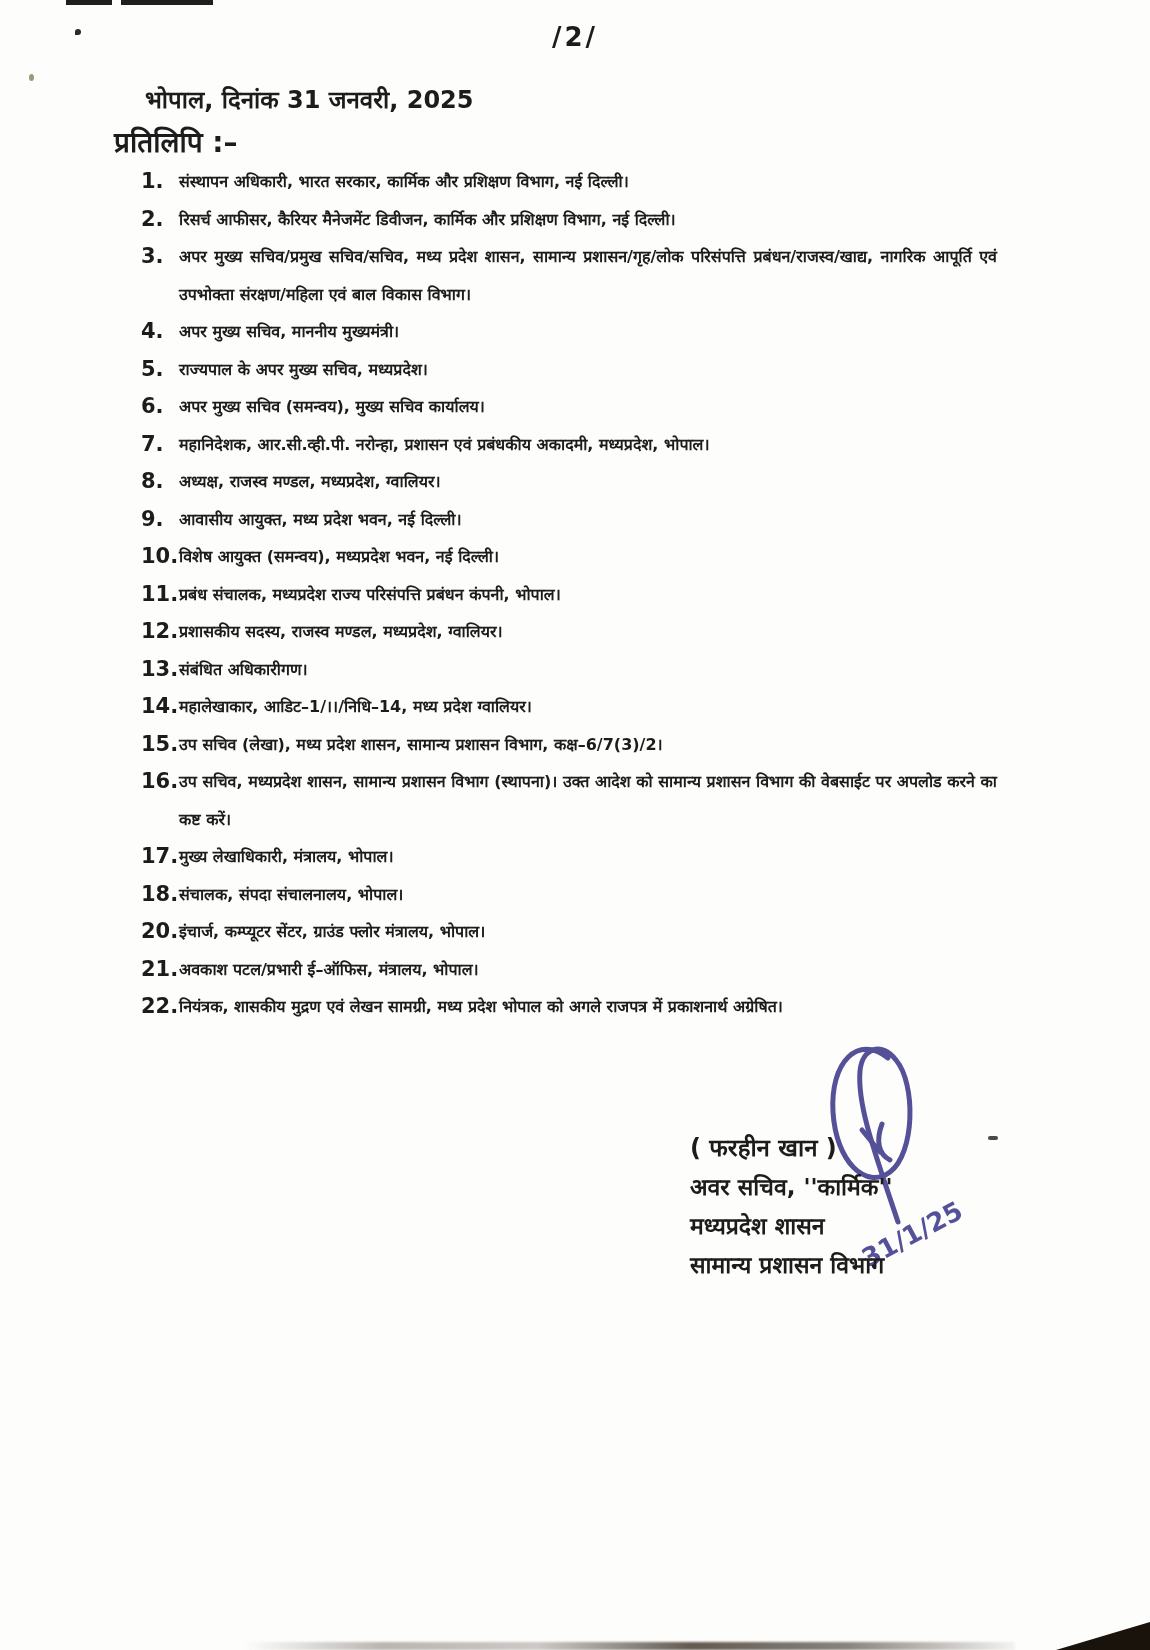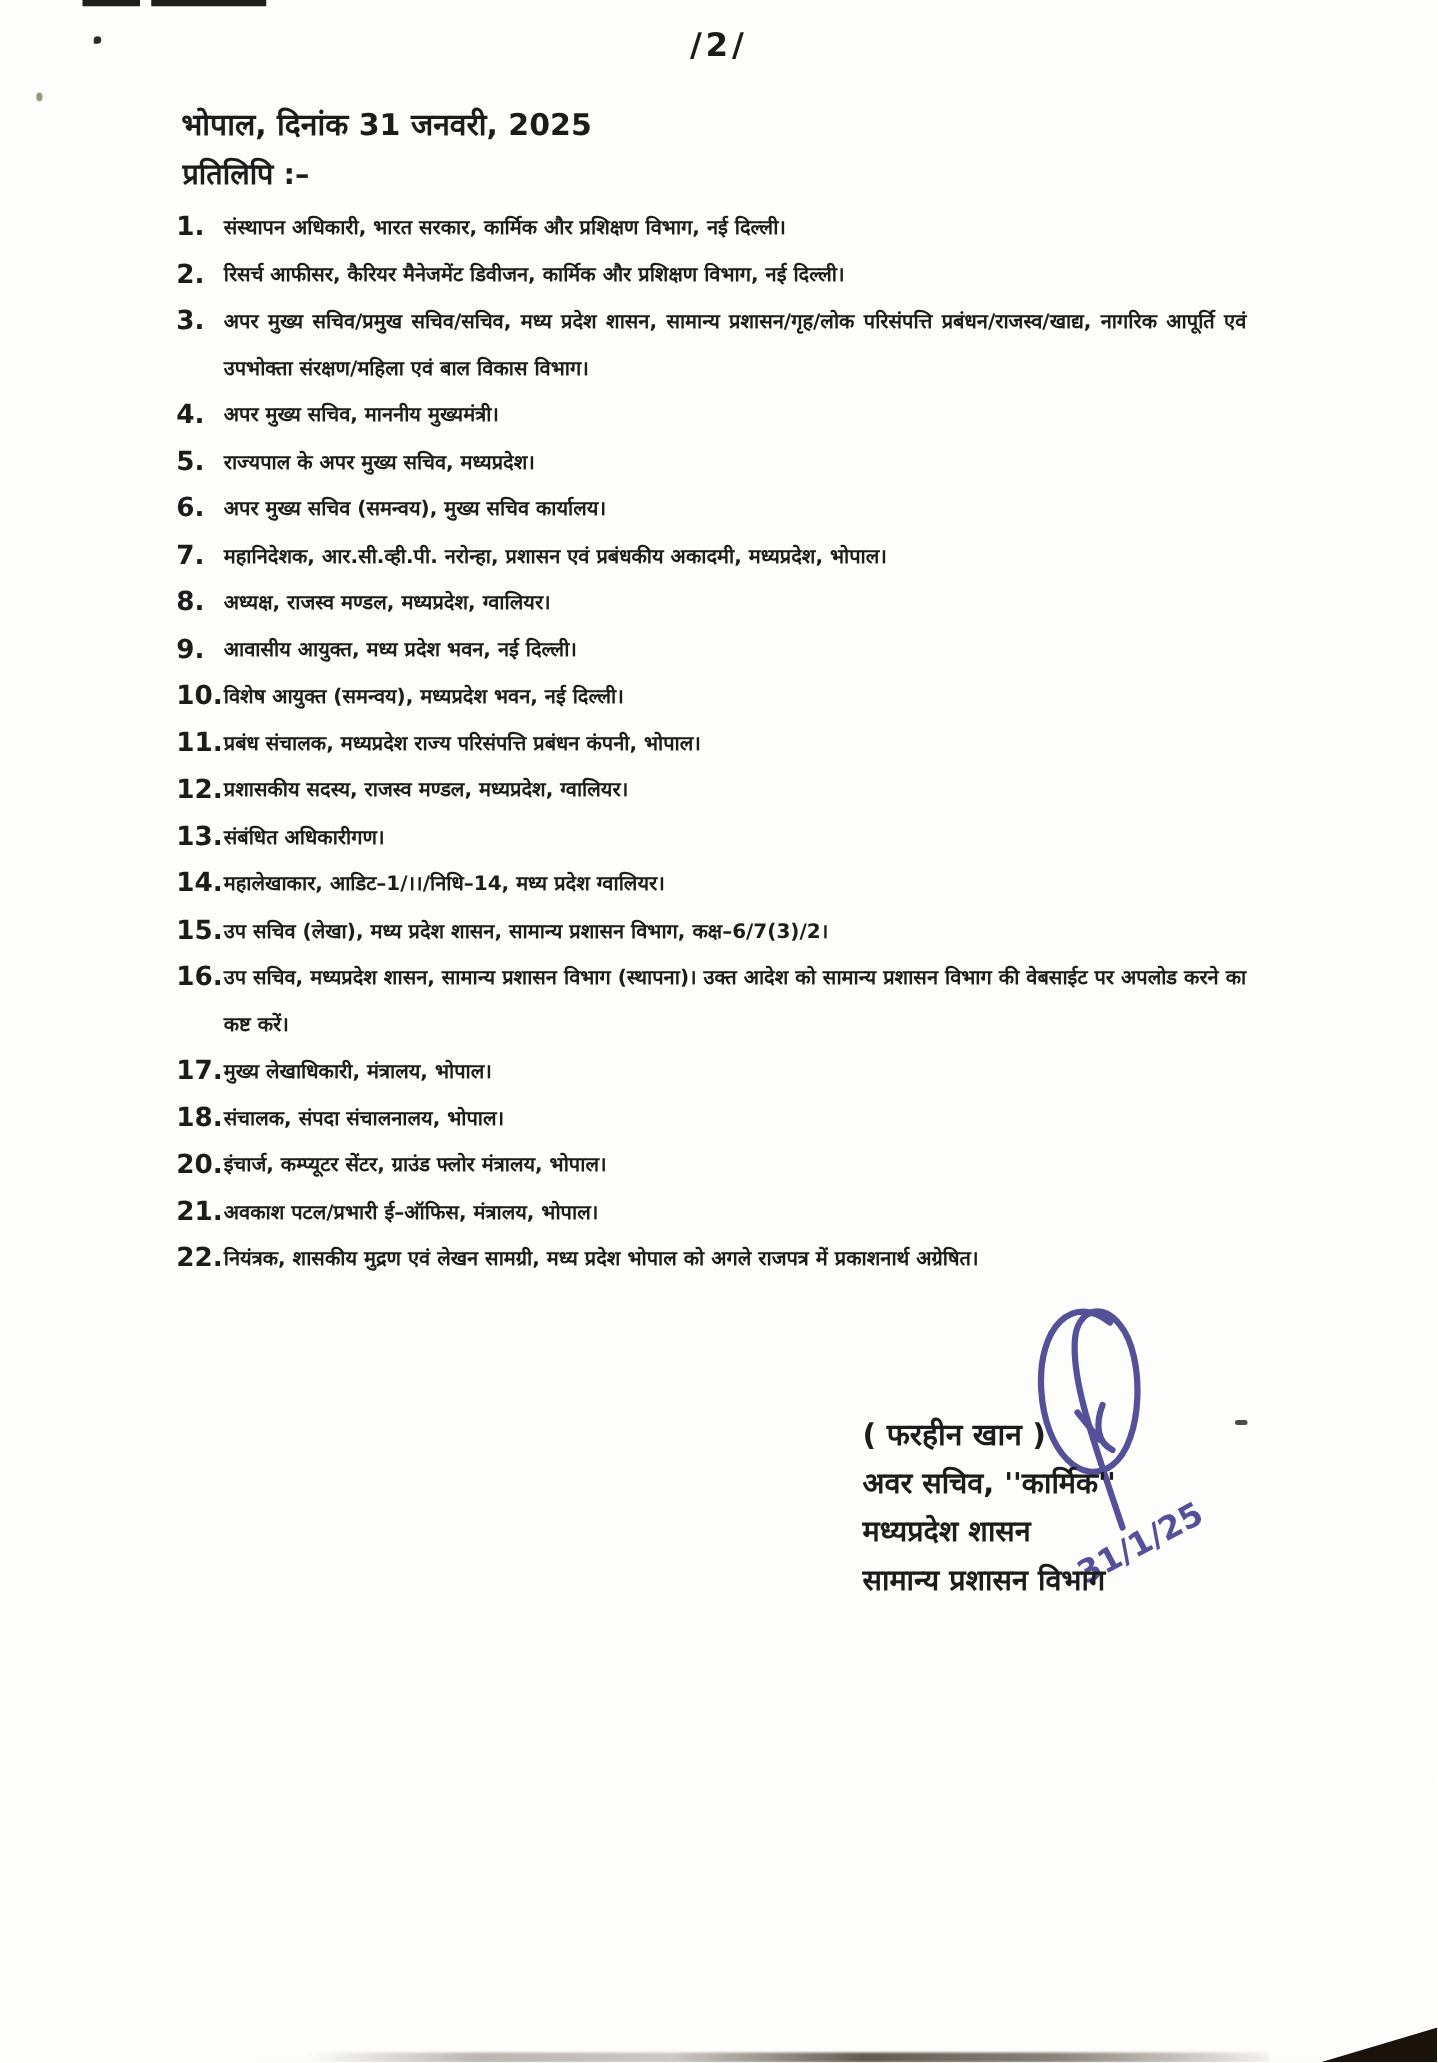--- a/index.html
+++ b/index.html
@@ -30,23 +30,22 @@
     display: flex;
     justify-content: space-between;
     font-size: 24px;
     font-weight: 700;
     white-space: nowrap;
   }
   .copy-label {
     position: absolute;
     top: 122px;
     left: 114px;
-    font-size: 23px;
-    font-weight: 700;
-    margin-left: 32px;
+    font-size: 28px;
+    font-weight: 700;
   }
 
   
   .dist-list {
     position: absolute;
     top: 163px;
     left: 141px;
     width: 856px;
     margin: 0; padding: 0;
     list-style: none;

